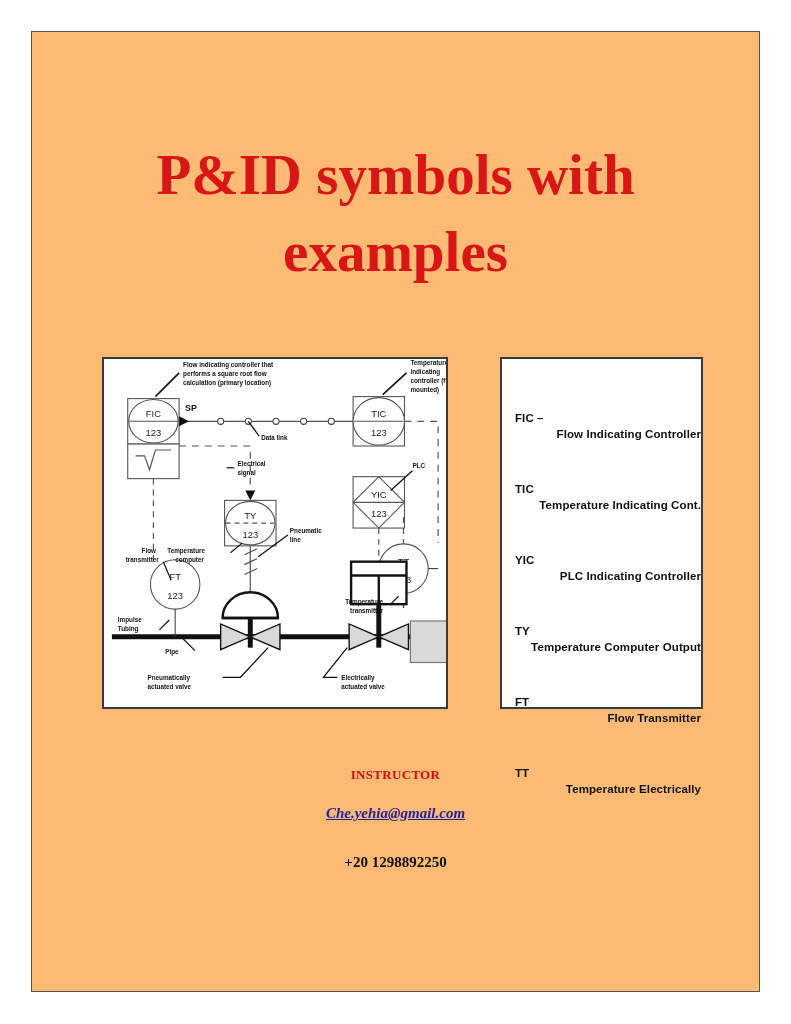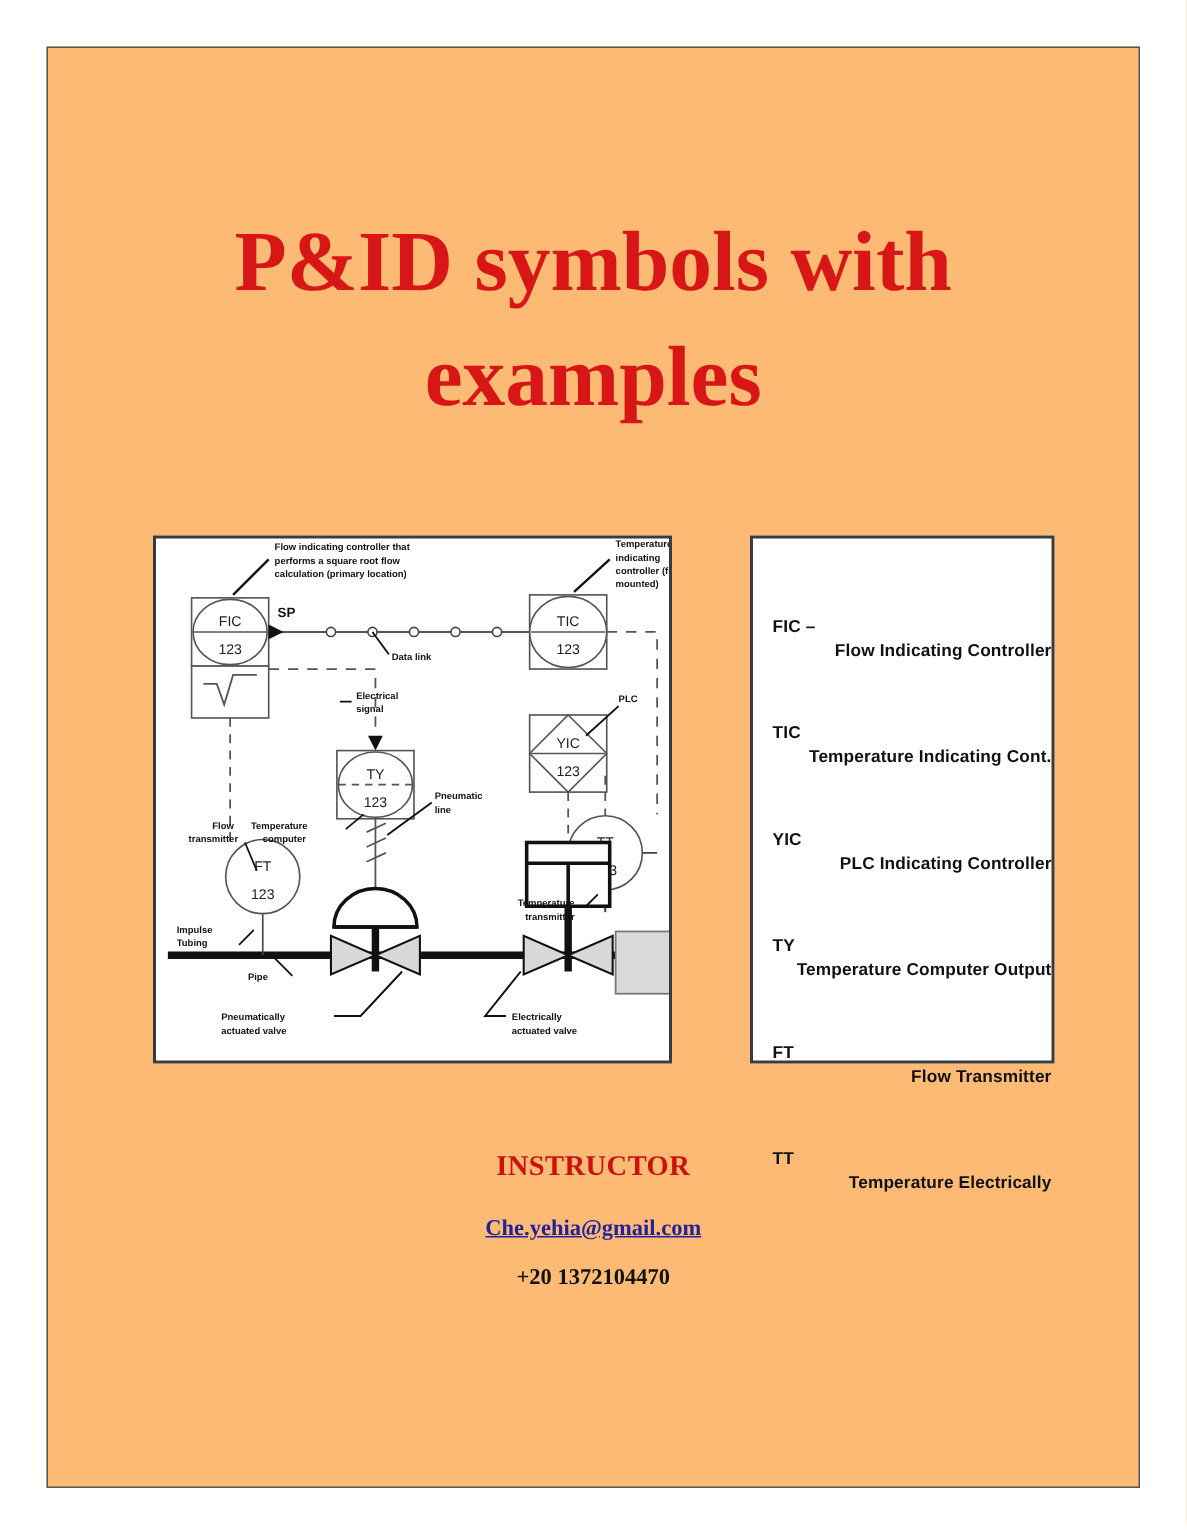--- a/index.html
+++ b/index.html
@@ -115,40 +115,41 @@
   #instructor {
     position: absolute;
     left: 0;
     top: 735px;
     width: 100%;
     text-align: center;
   }
   .ins-heading {
     font-family: "Liberation Serif", serif;
     font-weight: bold;
-    font-size: 19px;
+    font-size: 13px;
     color: #cc1111;
     margin: 0 0 22px 0;
     letter-spacing: 0.3px;
   }
   .ins-line {
     font-family: "Liberation Serif", serif;
     font-weight: bold;
     font-size: 15.5px;
     color: #111111;
     margin: 0 0 21px 0;
   }
   .ins-email {
     font-family: "Liberation Serif", serif;
     font-weight: bold;
     font-size: 15px;
     color: #22229c;
     text-decoration: underline;
-    margin: 0 0 16px 0;
+    margin: 0 0 32px 0;
     display: block;
+    font-style: italic;
   }
   .ins-phone {
     font-family: "Liberation Serif", serif;
     font-weight: bold;
     font-size: 15px;
     color: #111111;
     margin: 0;
   }
 </style>
 </head>
@@ -355,16 +356,16 @@
         <span class="tag">TT</span>
         <span class="desc">Temperature Electrically</span>
       </div>
     </div>
 
   </div>
 
   <div id="instructor">
     <p class="ins-heading">INSTRUCTOR</p>
     <a class="ins-email" href="#">Che.yehia@gmail.com</a>
-    <p class="ins-phone">+20 1372104470</p>
+    <p class="ins-phone">+20 1298892250</p>
   </div>
 
 </div>
 
 </body></html>

